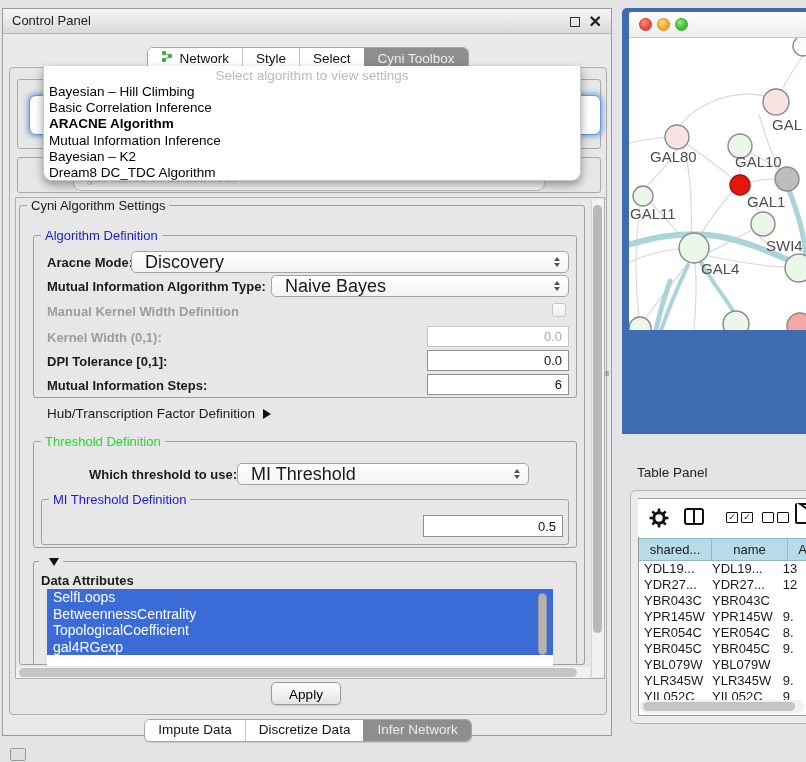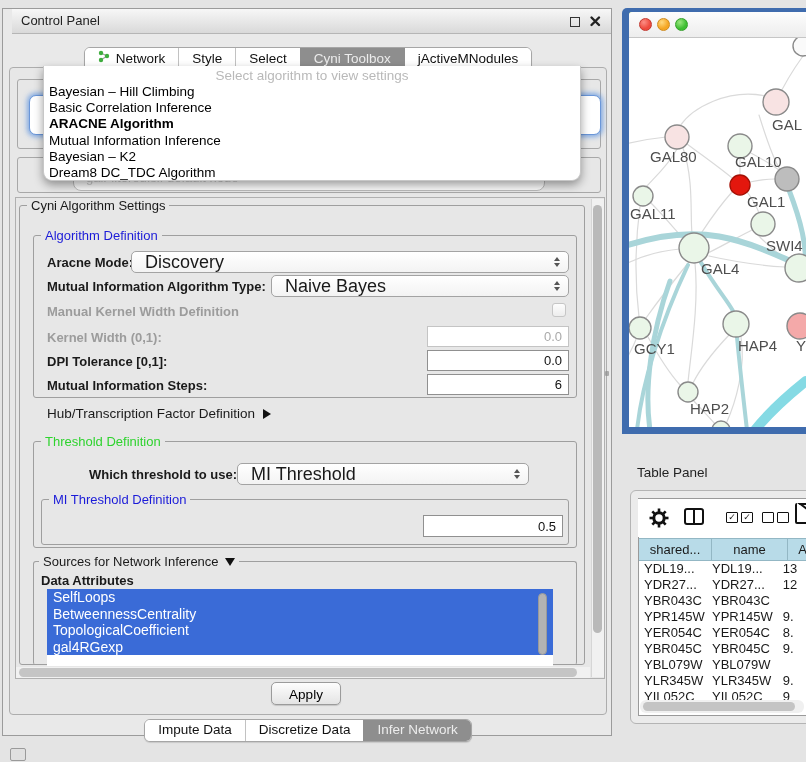--- a/index.html
+++ b/index.html
@@ -5,21 +5,21 @@
   html,body{margin:0;padding:0;}
   body{width:806px;height:762px;overflow:hidden;background:#e4e4e4;
        font-family:"Liberation Sans","DejaVu Sans",sans-serif;font-size:13px;color:#1a1a1a;
        position:relative;-webkit-font-smoothing:antialiased;}
   #app{position:absolute;inset:0;}
   .abs{position:absolute;}
 
   
   #control-panel{left:2px;top:8px;width:610px;height:728px;background:#e9e9e9;
     border:1px solid #9b9b9b;box-sizing:border-box;}
-  #cp-titlebar{position:absolute;left:9px;top:0;right:0;height:24px;
+  #cp-titlebar{position:absolute;left:0;top:0;right:0;height:24px;
     background:linear-gradient(#f7f7f7,#d9d9d9);border-bottom:1px solid #b5b5b5;}
   #cp-title{position:absolute;left:9px;top:4px;font-size:13px;color:#222;}
   .cp-btn{position:absolute;top:6px;width:13px;height:13px;cursor:default;}
   #cp-float{right:29px;}
   #cp-float .sq{position:absolute;left:1px;top:2px;width:8px;height:8px;border:1.6px solid #333;}
   #cp-close{right:9px;}
   #cp-close svg{position:absolute;left:0;top:0;}
 
   
   .seg-bar{display:flex;justify-content:center;}
@@ -98,21 +98,21 @@
   #attr-vthumb{left:535px;top:584px;width:9px;height:62px;background:#b3b3b3;border-radius:5px;border:1px solid #9a9a9a;box-sizing:border-box;}
 
   
   #apply-btn{left:268px;top:673px;width:70px;height:23px;border:1px solid #9b9b9b;border-radius:5px;
     background:linear-gradient(#fdfdfd,#e4e4e4);font-size:13.5px;text-align:center;line-height:21px;
     box-shadow:0 1px 1px rgba(0,0,0,.15);box-sizing:border-box;}
 
   
   #net-window{left:622px;top:8px;width:184px;height:426px;background:#3f6cae;border-radius:5px 0 0 0;
     box-sizing:border-box;padding:4px 0 0 7px;}
-  #net-inner{position:relative;width:177px;height:415px;background:#bef264;border-radius:3px 0 0 0;overflow:hidden;}
+  #net-inner{position:relative;width:177px;height:318px;background:#bef264;border-radius:3px 0 0 0;overflow:hidden;}
   #net-titlebar{position:relative;height:25px;background:linear-gradient(#fdfdfd,#ededed);border-bottom:1px solid #c6c6c6;}
   .tl{position:absolute;top:6px;width:13px;height:13px;border-radius:50%;box-sizing:border-box;}
   .tl.red{left:10px;background:radial-gradient(circle at 35% 30%,#fc8e85,#ee4a3e 60%);border:1px solid #c1382f;}
   .tl.yellow{left:28px;background:radial-gradient(circle at 35% 30%,#ffd97e,#f5a623 60%);border:1px solid #cf8b1d;}
   .tl.green{left:46px;background:radial-gradient(circle at 35% 30%,#9be77f,#3fbe33 60%);border:1px solid #34a029;}
   #net-canvas{position:relative;width:177px;height:390px;background:#fff;}
   #net-svg{display:block;}
 
   
   #table-panel-label{left:637px;top:465px;font-size:13.5px;color:#222;}
@@ -176,23 +176,20 @@
           </div>
           <div class="tab">
             <span>Style</span>
           </div>
           <div class="tab">
             <span>Select</span>
           </div>
           <div class="tab sel">
             <span>Cyni Toolbox</span>
           </div>
-          <div class="tab">
-            <span>jActiveMNodules</span>
-          </div>
         </div>
     </div>
 
     <div id="main-panel" class="abs"></div>
 
     <div class="abs ghost-group" style="left:14px;top:70px;width:584px;height:70px;"></div>
     <div id="ghost-combo1" class="abs"></div>
     <div class="abs ghost-group" style="left:14px;top:148px;width:584px;height:36px;"></div>
     <div id="ghost-combo2" class="abs">galFiltered.sif default node</div>
 
@@ -266,21 +263,21 @@
         </span>
     </div>
 
     <div id="mithresh-group" class="abs groupbox"></div>
     <div class="gtitle blue" style="left:46px;top:483px;">MI Threshold Definition</div>
 
     <input class="abs numfield" style="left: 420px; top: 506px; width: 140px; height: 22px;" value="0.5">
 
     <div id="sources-group" class="abs groupbox"></div>
     <div class="gtitle" style="left:36px;top:545px;background:#e7e7e7;">
-      <span>Sources for Network Inference</span><span class="tri-down"></span>
+      <span class="tri-down"></span>
     </div>
     <div class="abs flabel" style="left:38px;top:564px;">Data Attributes</div>
     <div id="attr-list" class="abs">
         <div class="attr-item">SelfLoops</div>
         <div class="attr-item">BetweennessCentrality</div>
         <div class="attr-item">TopologicalCoefficient</div>
         <div class="attr-item">gal4RGexp</div>
       </div>
     <div id="attr-vthumb" class="abs"></div>
 

